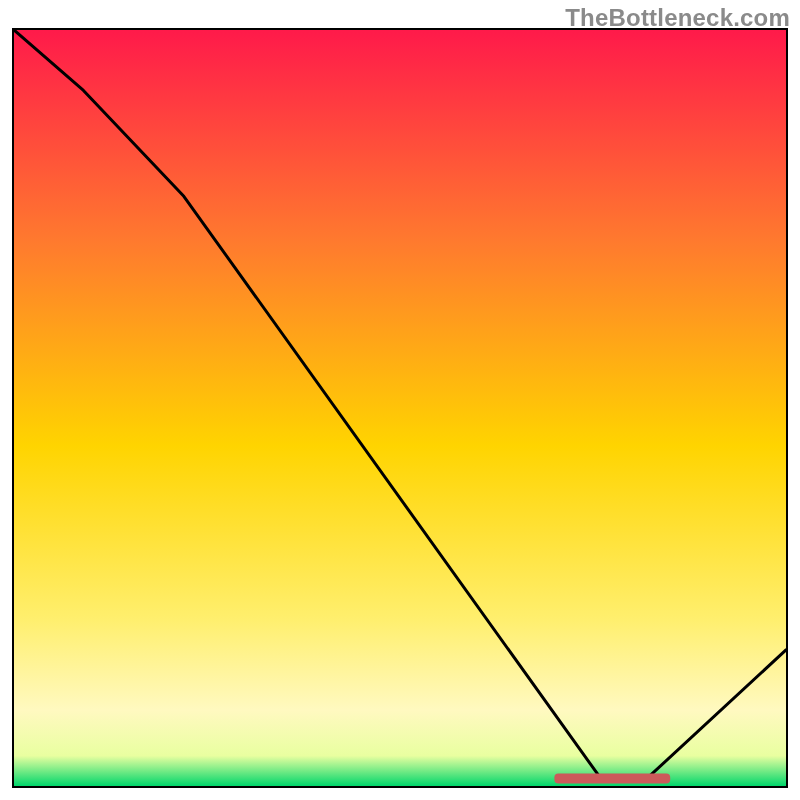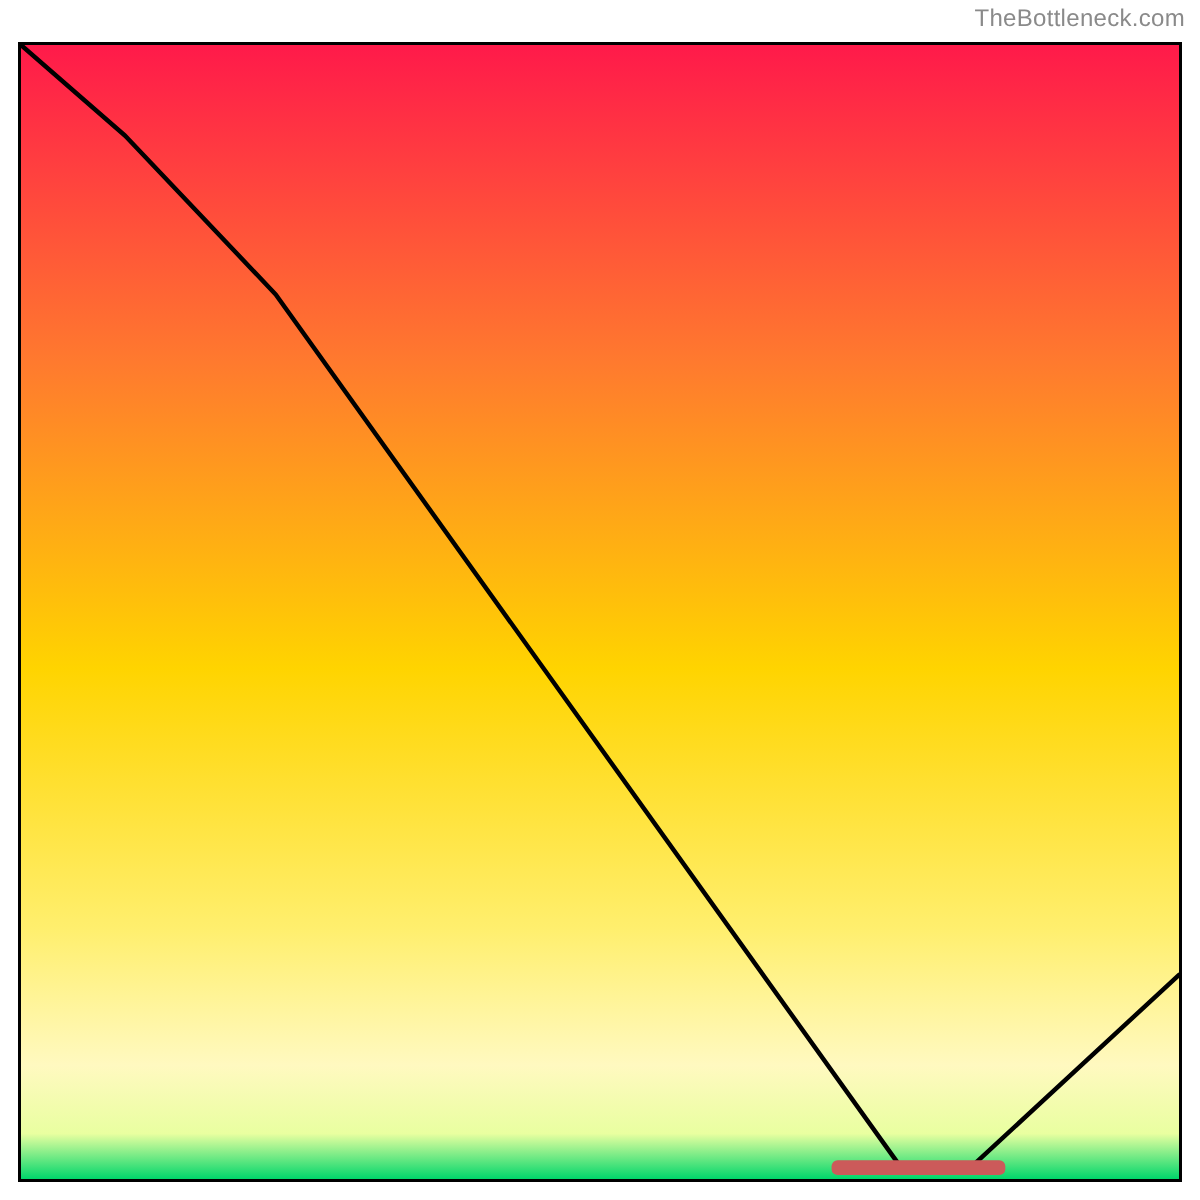--- a/index.html
+++ b/index.html
@@ -8,22 +8,22 @@
     width: 800px;
     height: 800px;
     background: #ffffff;
     overflow: hidden;
     font-family: Arial, Helvetica, sans-serif;
   }
   .watermark {
     position: absolute;
     top: 4px;
     right: 10px;
-    font-size: 16px;
-    font-weight: 400;
+    font-size: 24px;
+    font-weight: 700;
     color: #8a8a8a;
     letter-spacing: 0.2px;
     z-index: 5;
   }
   .plot-frame {
     position: absolute;
     left: 12px;
     top: 28px;
     width: 776px;
     height: 760px;

